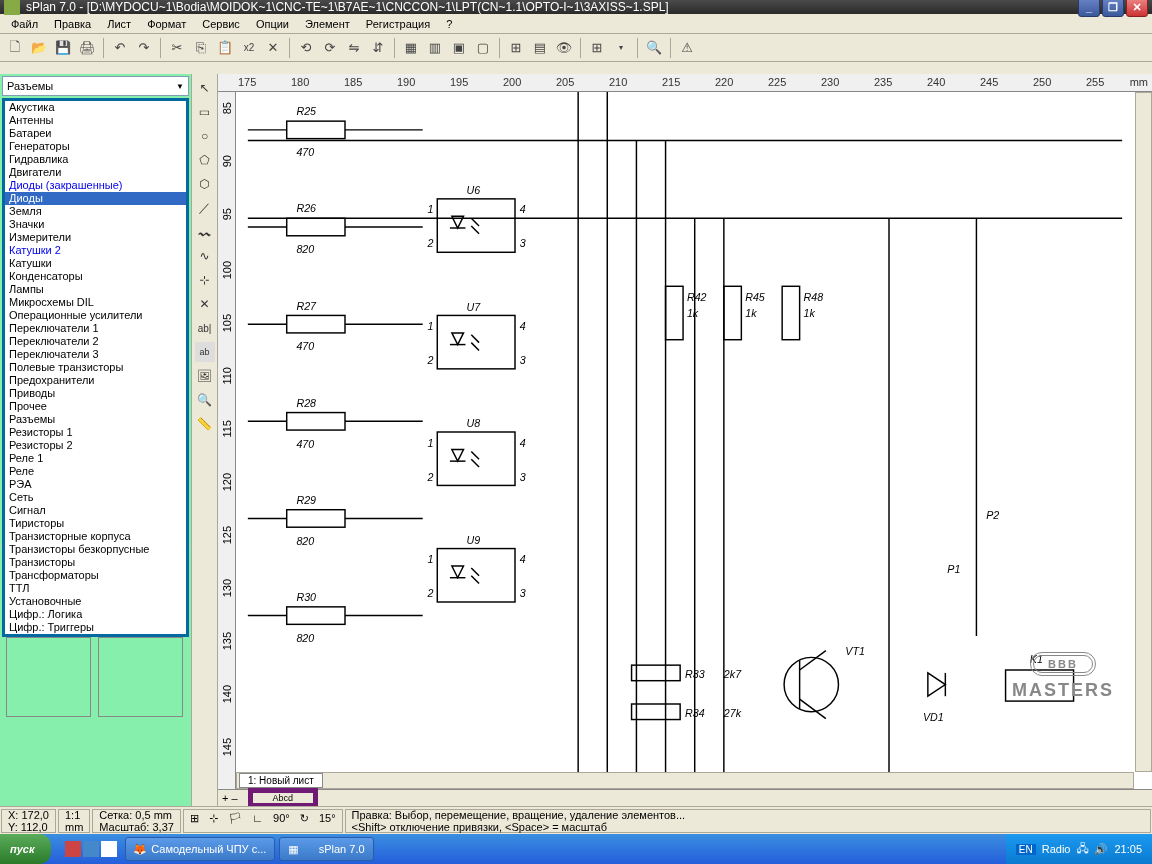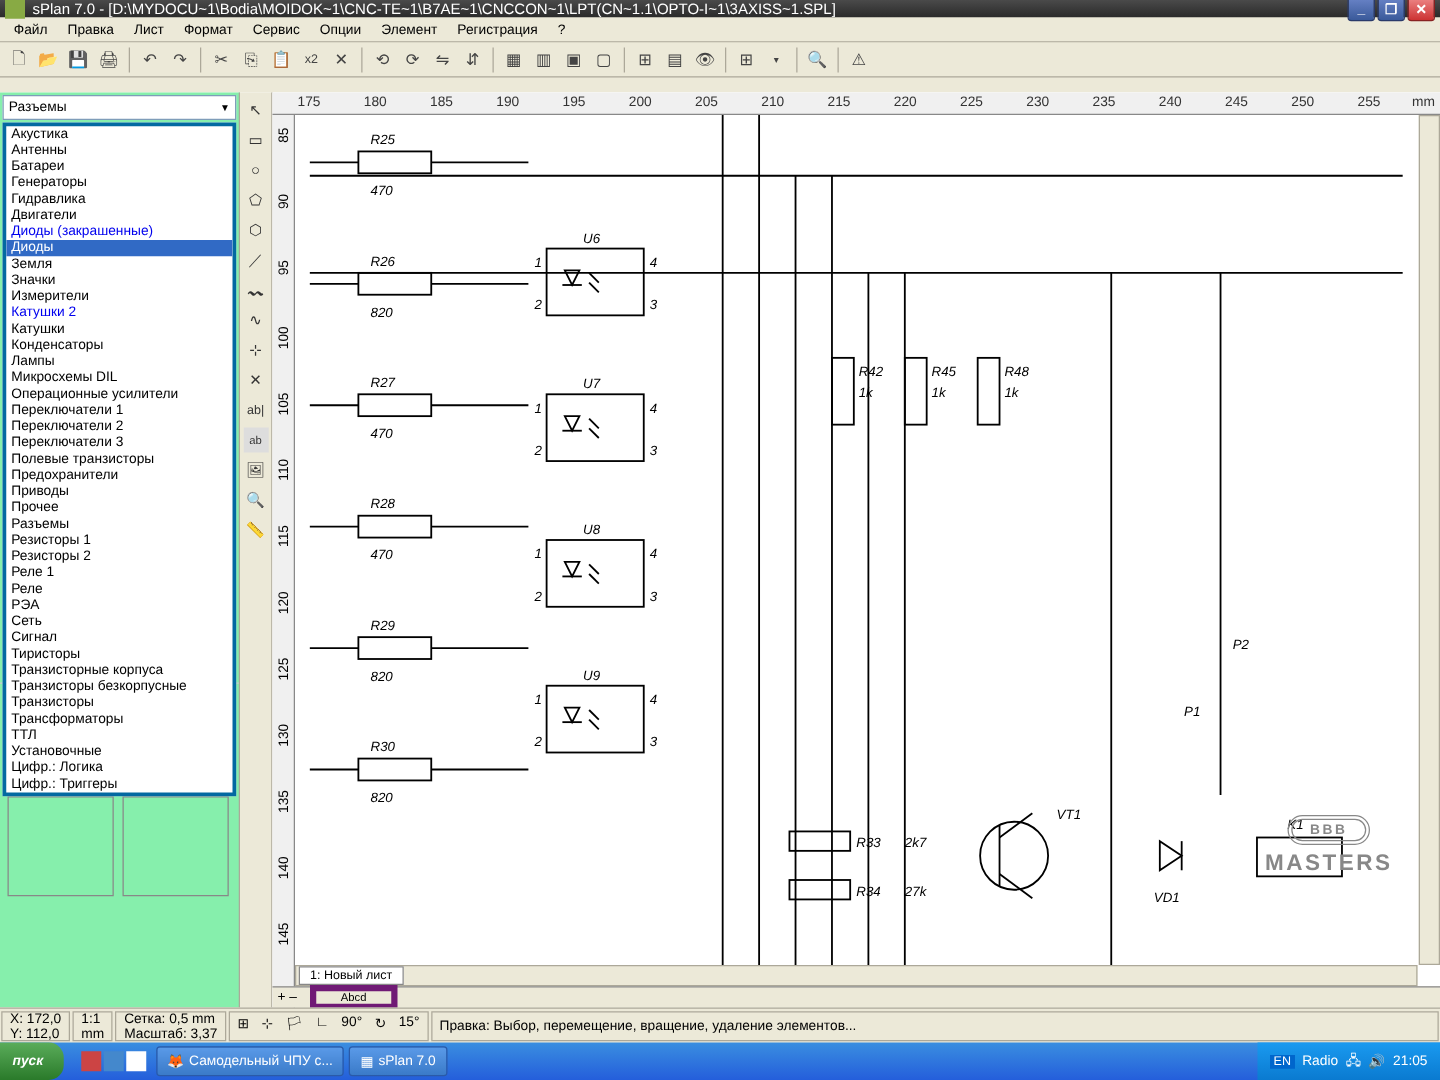--- a/index.html
+++ b/index.html
@@ -412,35 +412,36 @@
     <span>⊞</span>
     <span>⊹</span>
     <span>🏳</span>
     <span>∟</span>
       <span>90°</span>
     <span>↻</span>
       <span>15°</span>
   </div>
   <div class="statcell" style="flex:1">
     <span>Правка: Выбор, перемещение, вращение, удаление элементов...</span>
+      <span>&lt;Shift&gt; отключение привязки, &lt;Space&gt; = масштаб</span>
   </div>
 </div>
 
 <div class="taskbar">
   <div class="startbtn">
       <span>пуск</span>
     </div>
   <div style="width:8px"></div>
   <div style="display:flex;gap:2px;padding:0 6px">
     <div style="width:16px;height:16px;background:#c44"></div>
     <div style="width:16px;height:16px;background:#48c"></div>
     <div style="width:16px;height:16px;background:#fff"></div>
   </div>
   <div class="taskbtn">🦊 <span style="margin-left:4px">Самодельный ЧПУ с...</span></div>
-  <div class="taskbtn">▦ <span style="margin-left:4px">sPlan 7.0</span></div>
+  <div class="taskbtn">▦ <span style="margin-left:20px">sPlan 7.0</span></div>
   <div class="tray">
     <span style="background:#06c;padding:0 3px;font-size:10px">EN</span>
     <span>Radio</span>
     <span>🖧</span>
     <span>🔊</span>
     <span>21:05</span>
   </div>
 </div>
 
 </body></html>

